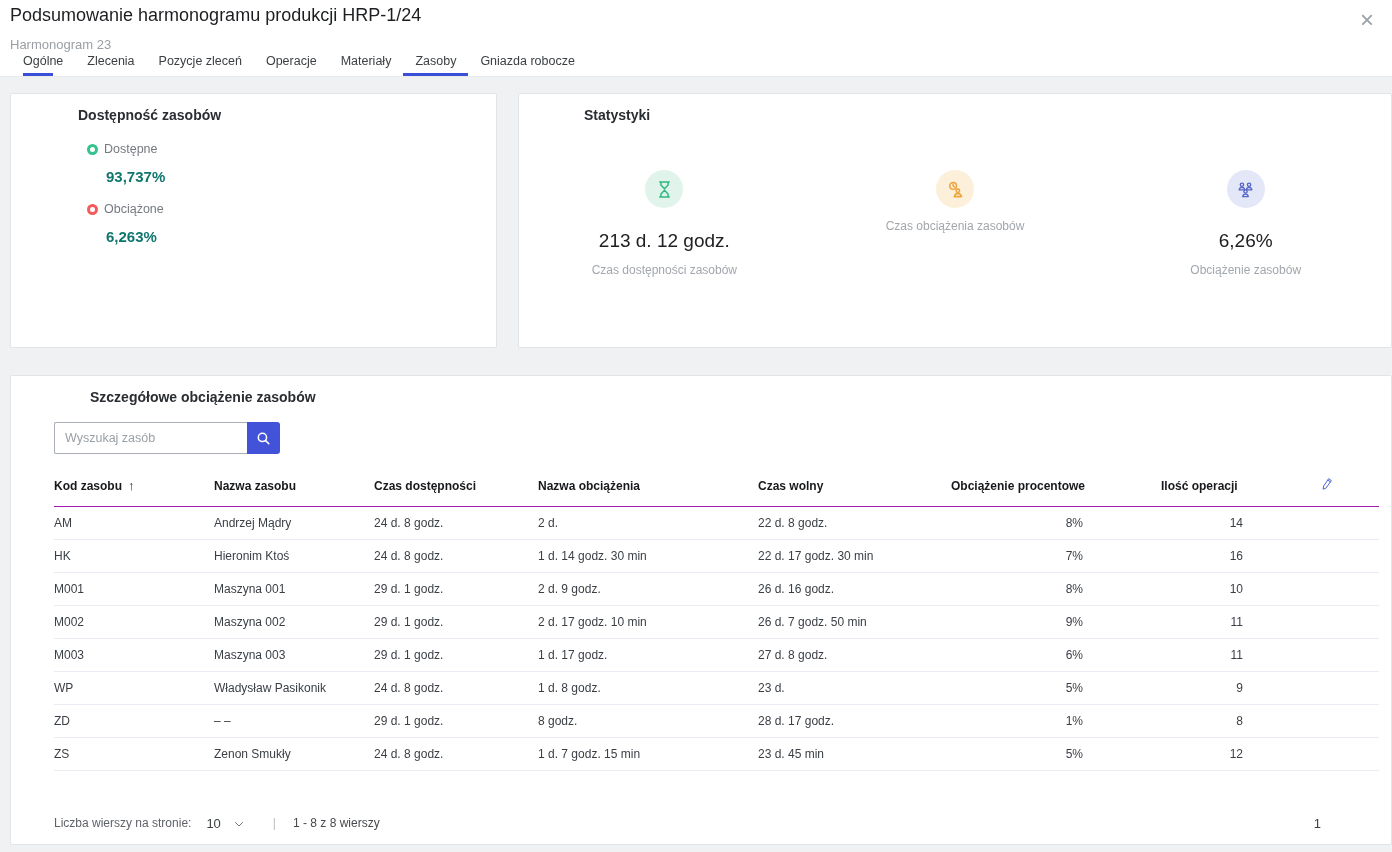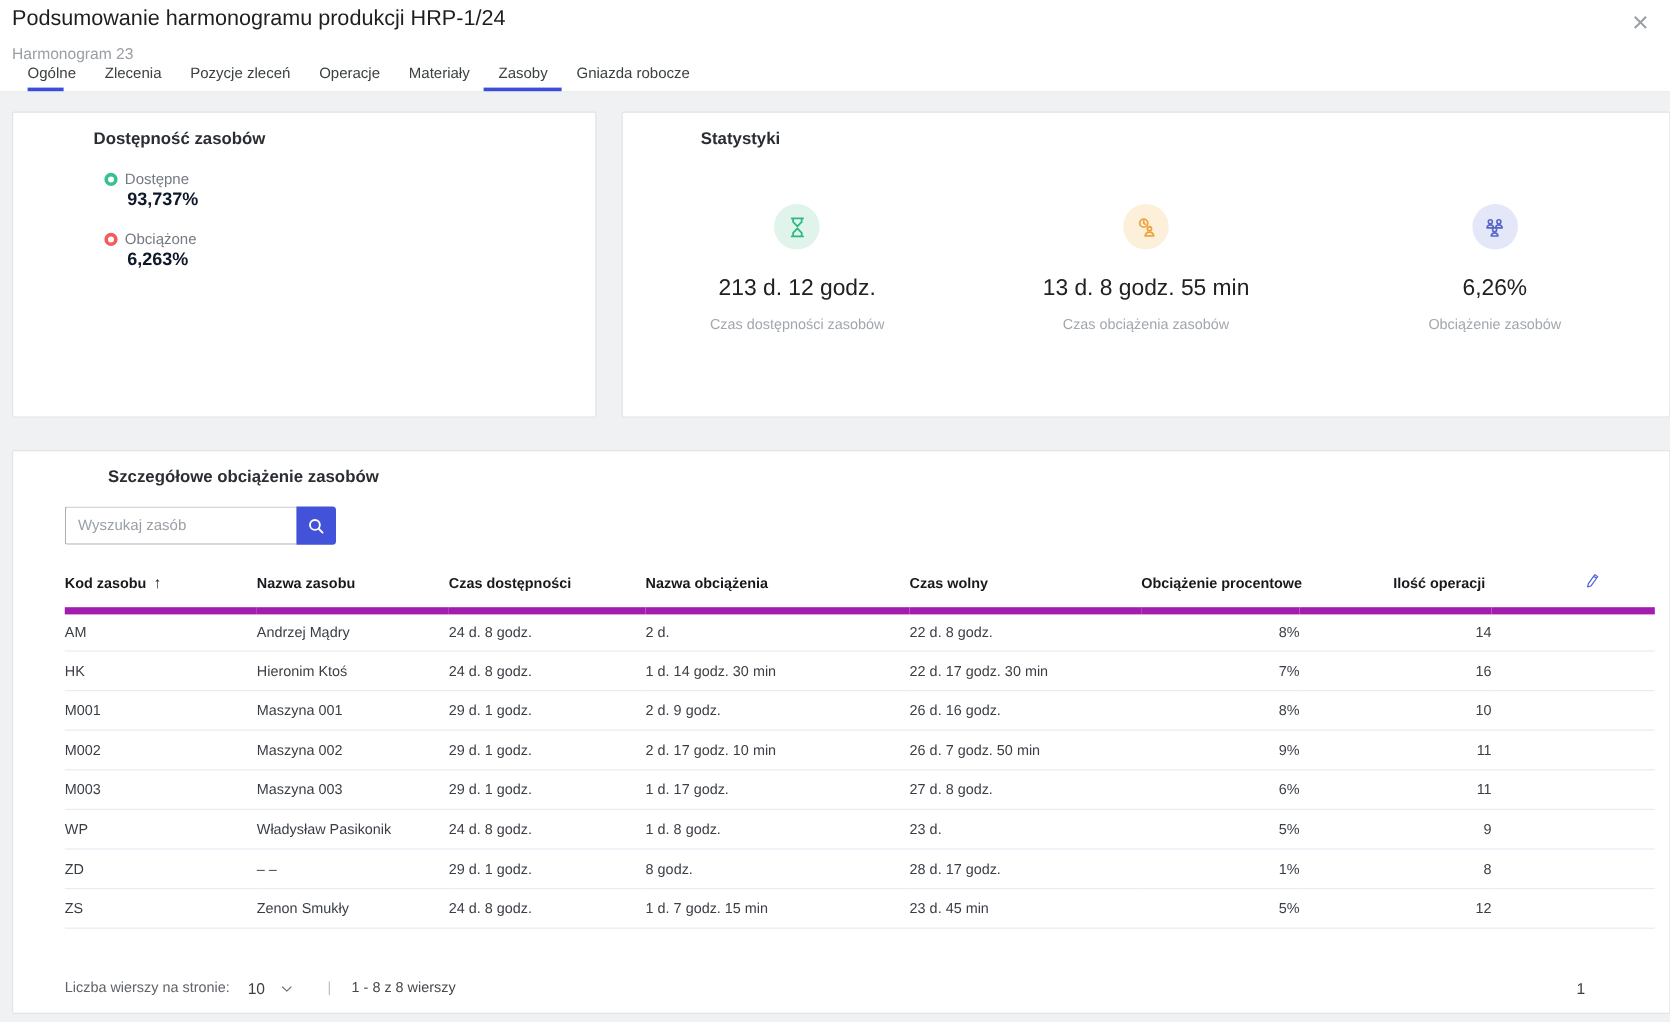--- a/index.html
+++ b/index.html
@@ -32,21 +32,21 @@
   .donut { position:relative; width:162px; height:162px; border-radius:50%; }
   .donut-hole { position:absolute; left:33px; top:33px; width:96px; height:96px; background:#fff; border-radius:50%;
     display:flex; flex-direction:column; align-items:center; justify-content:center; }
   .donut-center-label { font-size:14px; color:#9aa0a6; }
   .donut-center-value { font-size:31px; color:#141414; margin-top:1px; }
   .legend { margin-left:31px; }
   .legend-item { margin-bottom:17px; }
   .legend-head { display:flex; align-items:center; }
   .legend-dot { width:11px; height:11px; border-radius:50%; border:3.5px solid #ccc; background:#fff; margin-right:6px; flex:none; }
   .legend-label { font-size:12.5px; color:#757a80; }
-  .legend-value { font-size:15px; font-weight:700; color:#0f172a; margin:2px 0 0 19px; }
+  .legend-value { font-size:15px; font-weight:700; color:#0f766e; margin:12px 0 0 19px; }
 
   
   .card-stats { flex:1; }
   .card-stats .card-title { margin:13px 0 0 26px; }
   .stats-row { display:flex; margin-top:47px; }
   .stat { flex:1; text-align:center; }
   .stat-icon-circle { display:inline-flex; align-items:center; justify-content:center; width:38px; height:38px; border-radius:50%; }
   .stat-green  { background:#e0f4eb; color:#2eb981; }
   .stat-orange { background:#fcf0da; color:#eda43c; }
   .stat-indigo { background:#e4e7f8; color:#5565c8; }
@@ -58,21 +58,21 @@
   .card-table .card-title { margin:13px 0 0 40px; }
   .search-row { display:flex; margin:17px 0 0 43px; height:32px; }
   .search-input { width:193px; height:32px; border:1px solid #a9aeb6; border-right:none; border-radius:2px 0 0 2px;
     padding:0 10px; font-size:12.5px; color:#000000; outline:none; font-family:inherit; }
   .search-input::placeholder { color:#9aa0a6; }
   .search-btn { width:33px; height:32px; background:#4353d9; border:none; border-radius:0 3px 3px 0;
     display:flex; align-items:center; justify-content:center; cursor:pointer; }
 
   table.res-table { border-collapse:collapse; table-layout:fixed; margin:14px 0 0 43px; width:1325px; }
   .res-table th { text-align:left; font-size:12px; font-weight:700; color:#17191c; padding:8px 0 11px 0;
-    border-bottom:6px solid #a21caf; white-space:nowrap; }
+    border-bottom:1px solid #a21caf; white-space:nowrap; }
   .res-table th.col-ops { padding-left:78px; }
   .res-table th.col-edit { text-align:right; padding-right:45px; }
   .res-table td { font-size:12px; color:#3a3f45; height:33px; padding:0; border-bottom:1px solid #e9ecf3; white-space:nowrap; }
   .res-table td.num { text-align:right; }
   .sort-arrow { margin-left:6px; font-size:13px; color:#202124; font-weight:400; }
   .edit-btn { background:none; border:none; cursor:pointer; padding:0; color:#4c5ed6; }
 
   .table-footer { position:absolute; left:43px; right:24px; bottom:13px; display:flex; align-items:flex-start;
     font-size:12px; color:#5f6368; }
   .pp-value { font-size:13px; color:#3c4043; margin-left:15px; }
@@ -143,21 +143,20 @@
         </div>
         <div class="stat">
           <span class="stat-icon-circle stat-orange">
             <svg width="19" height="19" viewBox="0 0 24 24" fill="none" stroke="currentColor" stroke-width="1.9" stroke-linecap="round" stroke-linejoin="round">
               <circle cx="9" cy="7.5" r="4.2"></circle>
               <path d="M9 5.2v2.3l1.6 1.2"></path>
               <circle cx="15" cy="13.5" r="2.2"></circle>
               <path d="M10.5 21c.4-2.6 2.2-4 4.5-4s4.1 1.4 4.5 4z"></path>
             </svg>
           </span>
-          <div class="stat-value">13 d. 8 godz. 55 min</div>
           <div class="stat-label">Czas obciążenia zasobów</div>
         </div>
         <div class="stat">
           <span class="stat-icon-circle stat-indigo">
             <svg width="19" height="19" viewBox="0 0 24 24" fill="none" stroke="currentColor" stroke-width="1.7" stroke-linecap="round" stroke-linejoin="round">
               <circle cx="7.5" cy="6" r="2.1"></circle>
               <path d="M4 12.5c.3-2 1.7-3.2 3.5-3.2S10.7 10.5 11 12.5z"></path>
               <circle cx="16.5" cy="6" r="2.1"></circle>
               <path d="M13 12.5c.3-2 1.7-3.2 3.5-3.2s3.2 1.2 3.5 3.2z"></path>
               <circle cx="12" cy="14.5" r="2.1"></circle>

